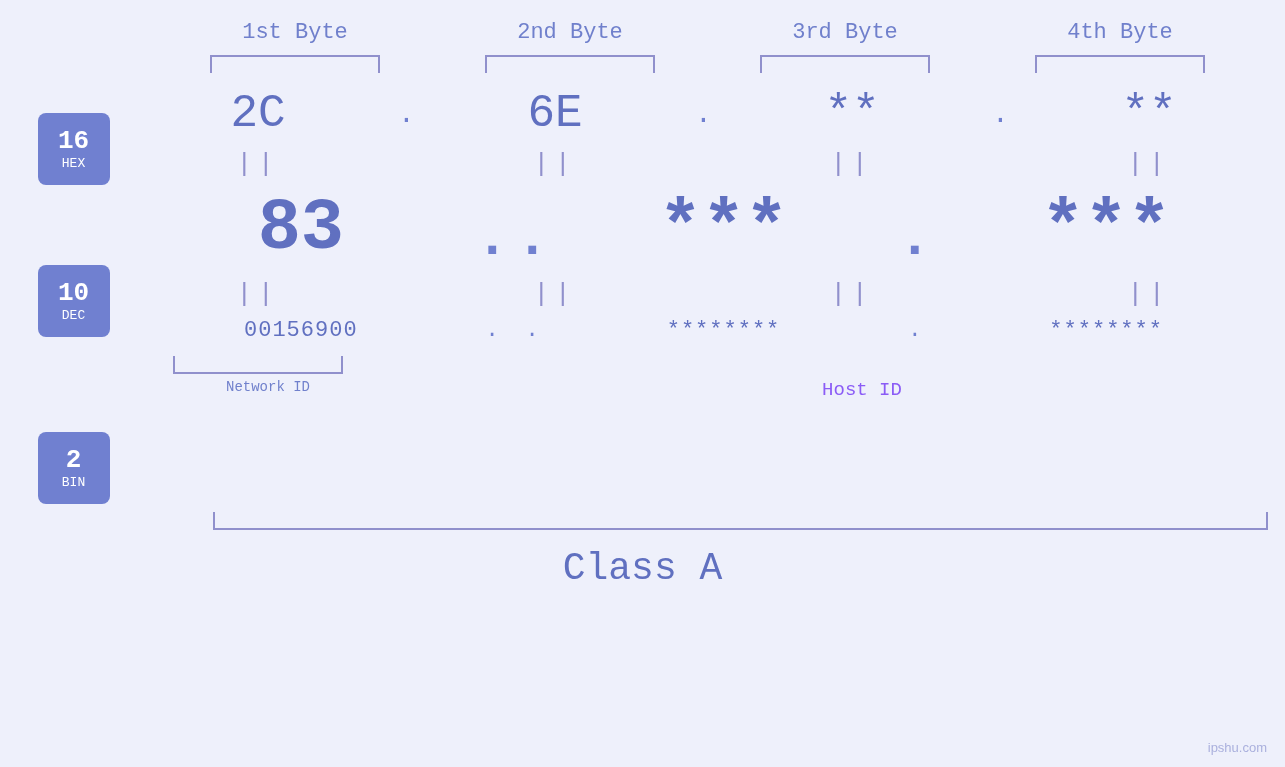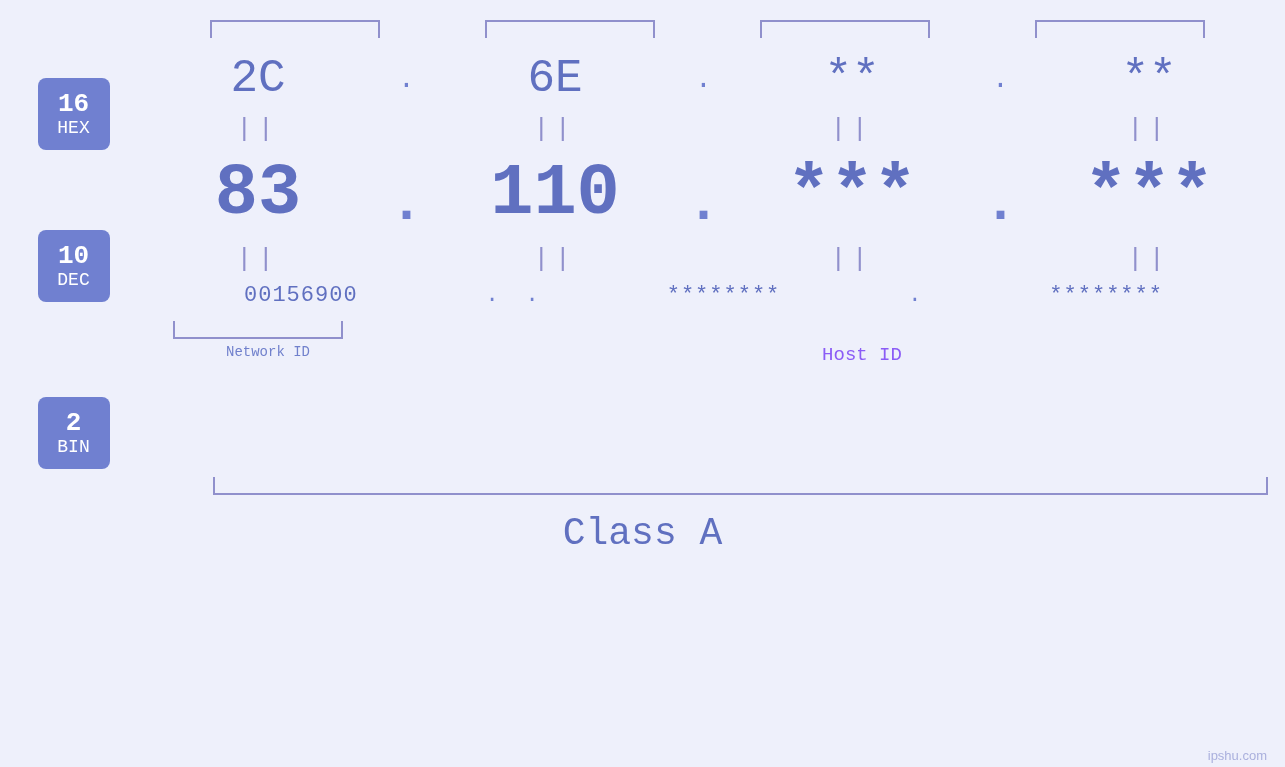--- a/index.html
+++ b/index.html
@@ -72,21 +72,21 @@
       margin-bottom: 0;
     }
 
     .label-badge .num {
       font-size: 26px;
       font-weight: bold;
       line-height: 1.1;
     }
 
     .label-badge .base {
-      font-size: 18px;
+      font-size: 13px;
       font-family: Liberation Mono, monospace;
     }
 
     .label-spacer {
       height: 80px;
     }
 
     .label-spacer2 {
       height: 95px;
     }
@@ -174,21 +174,21 @@
       color: #6070c0;
       font-size: 38px;
       font-family: 'Courier New', Courier, monospace;
       margin-top: 15px;
       text-align: center;
     }
 
     
     .watermark {
       position: absolute;
-      bottom: 4px;
+      bottom: 12px;
       right: 18px;
       color: #aab0dd;
       font-size: 13px;
       font-family: Arial, sans-serif;
     }
 
     .sep-small {
       color: #7080d0;
       font-size: 22px;
       display: flex;
@@ -196,20 +196,26 @@
       justify-content: center;
       width: 40px;
       flex-shrink: 0;
     }
   </style>
 </head>
 <body>
 
 <div class="container">
 
+  <div class="byte-headers">
+    <div class="byte-header">1st Byte</div>
+    <div class="byte-header">2nd Byte</div>
+    <div class="byte-header">3rd Byte</div>
+    <div class="byte-header">4th Byte</div>
+  </div>
 
   <div style="display:flex; width:1100px; margin-left:130px; justify-content:space-around; margin-bottom:10px;">
     <div class="bracket-cell">
         <div class="bracket"></div>
       </div>
     <div class="bracket-cell">
         <div class="bracket"></div>
       </div>
     <div class="bracket-cell">
         <div class="bracket"></div>
@@ -259,21 +265,20 @@
         <div class="byte-cell">||</div>
         <div class="sep"></div>
         <div class="byte-cell">||</div>
         <div class="sep"></div>
         <div class="byte-cell">||</div>
       </div>
 
       <div class="value-row dec-row">
         <div class="byte-cell">83</div>
         <div class="sep">.</div>
-        <div class="byte-cell">110</div>
         <div class="sep">.</div>
         <div class="byte-cell">***</div>
         <div class="sep">.</div>
         <div class="byte-cell">***</div>
       </div>
 
       <div class="value-row eq-row">
         <div class="byte-cell">||</div>
         <div class="sep"></div>
         <div class="byte-cell">||</div>

